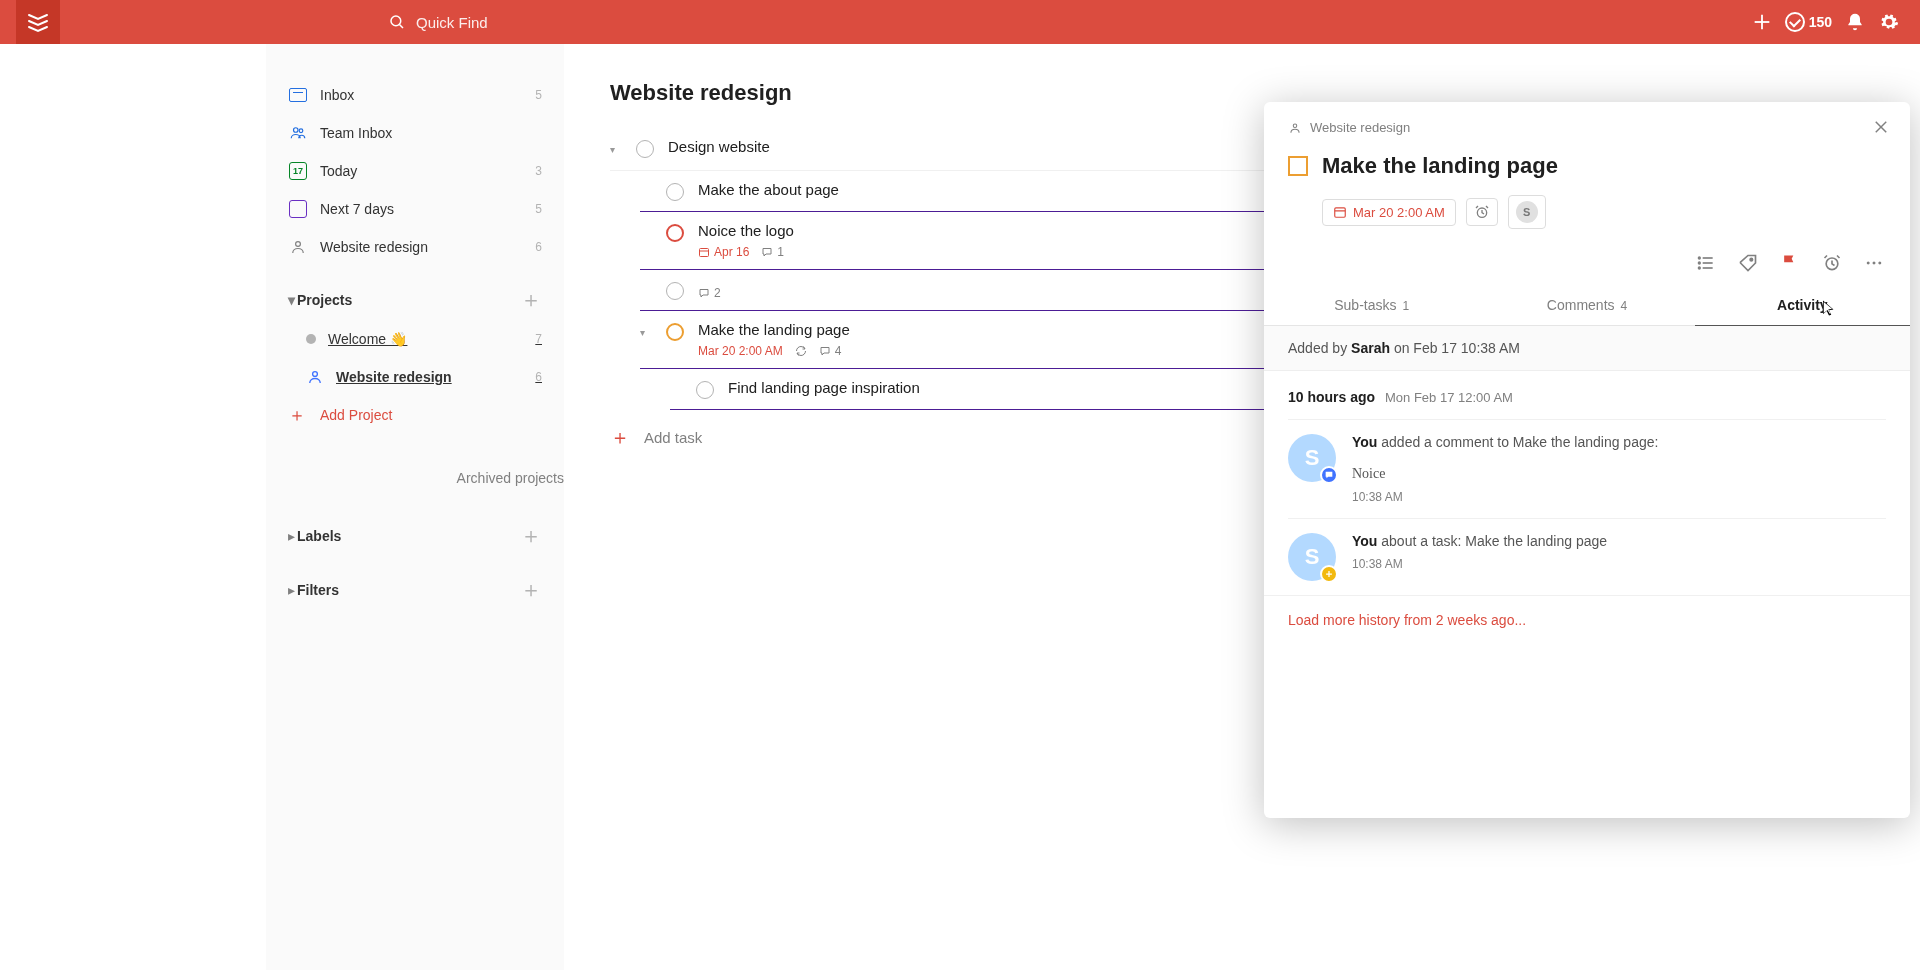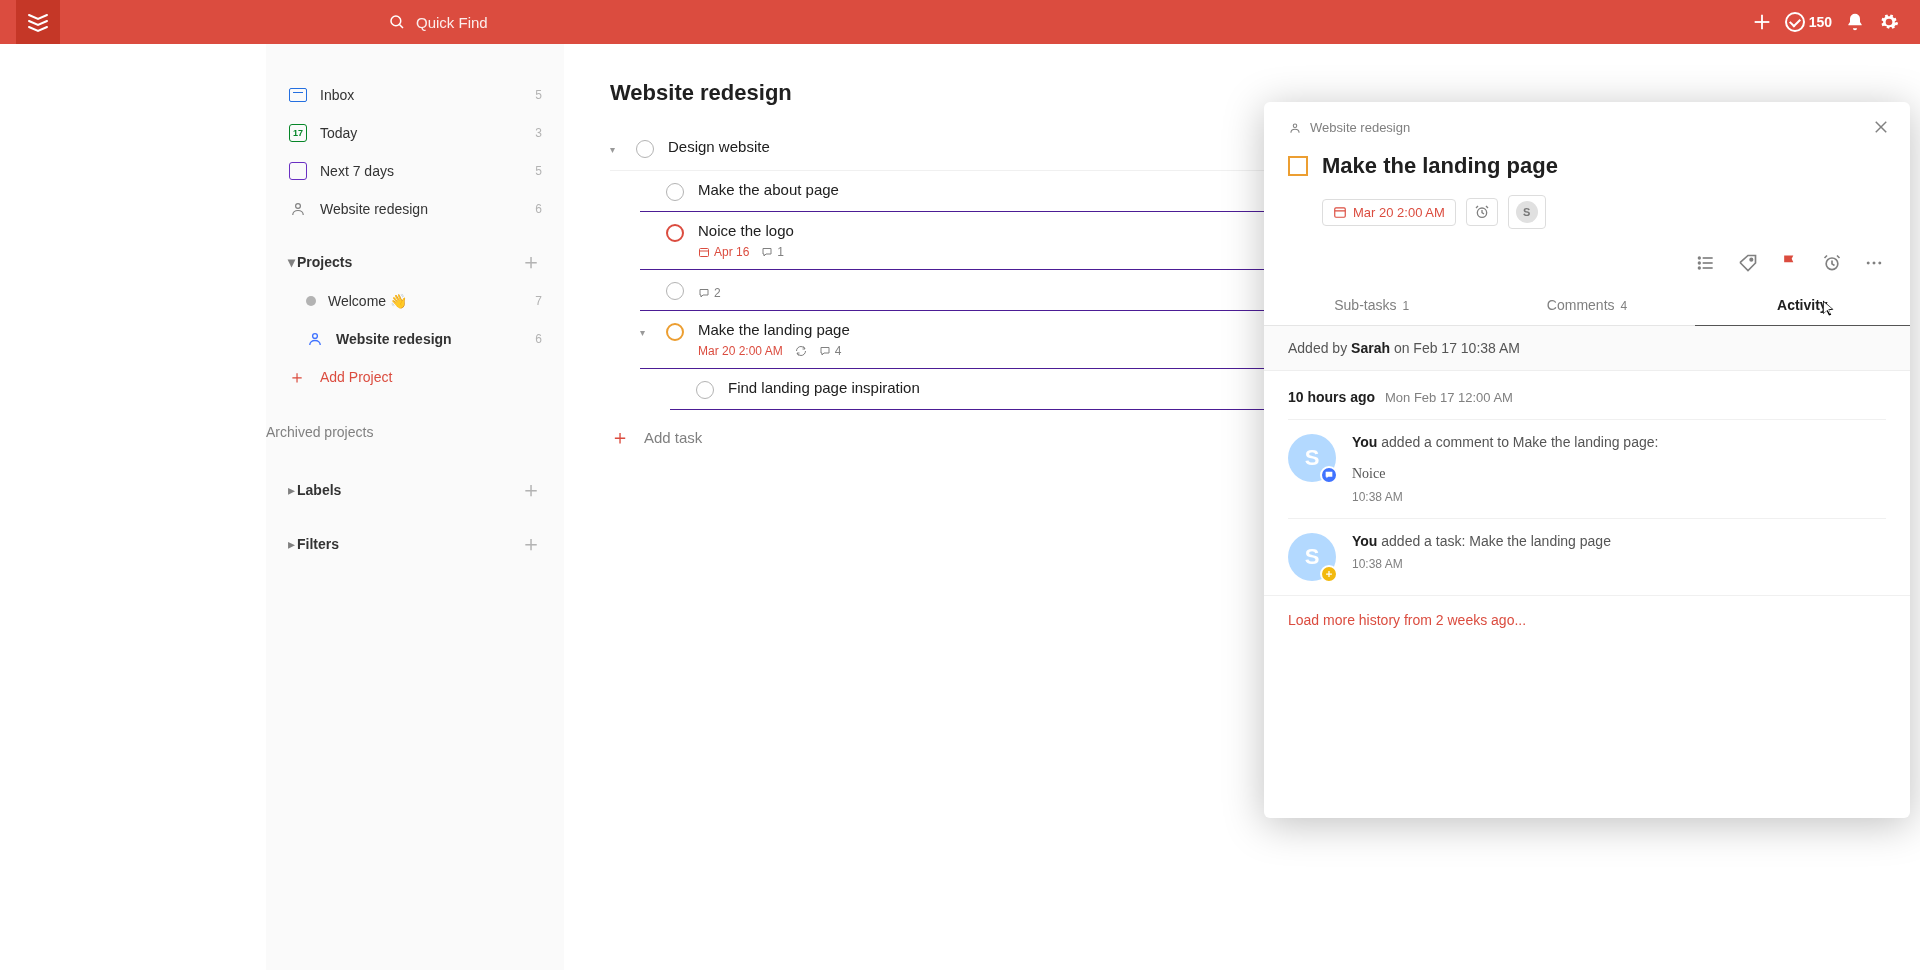--- a/index.html
+++ b/index.html
@@ -84,25 +84,25 @@
   }
   .sidebar li.active { font-weight:700; }
   .sidebar li .count { margin-left:auto; color: var(--text-faint); font-size:12px; font-weight:400; }
   .sidebar .section-header {
     display:flex; align-items:center; height:40px; padding:0 22px;
     font-weight:700; font-size:14px;
     margin-top: 14px;
   }
   .sidebar .section-header .chev { margin-right:2px; color: var(--text-light); }
   .sidebar .section-header .add { margin-left:auto; color: var(--text-faint); font-size:22px; font-weight:300; cursor:pointer;}
-  .sidebar .proj-item { padding-left: 40px; }
+  .sidebar .proj-item { padding-left: 40px; text-decoration: underline; }
   .sidebar .proj-item .dot { width:10px;height:10px;border-radius:50%; background:#b3b3b3; }
   .sidebar .proj-item.shared .user-ic { color:#4073ff; }
   .sidebar .add-project { color: var(--red); gap: 14px; }
-  .sidebar .archived { color: var(--text-light); justify-content:center; margin-top: 28px; font-size: 14px; }
+  .sidebar .archived { color: var(--text-light); justify-content:center; margin-top: 36px; font-size: 14px; text-align: right; }
   .sidebar .bottom-sections { margin-top: 30px; }
   .sidebar .bottom-sections .section-header { font-weight:400; font-size:14px; }
   .sidebar .bottom-sections .section-header .lbl { font-weight:700; }
 
   .sb-icon { width:20px; display:flex; justify-content:center; }
   .cal-box {
     width:18px;height:18px;border:1.5px solid var(--text-light);border-radius:3px;
     font-size:9px; display:flex;align-items:center;justify-content:center;color:var(--text-light);font-weight:700;
     position:relative;
   }
@@ -293,20 +293,30 @@
   <div class="sidebar">
     <ul>
       <li>
         <span class="sb-icon">
             <span class="tray-ic"></span>
           </span>
         <span>Inbox</span>
         <span class="count">5</span>
       </li>
       <li>
+        <span class="sb-icon group-ic">
+          <svg viewBox="0 0 24 24" stroke="#246fe0" stroke-width="1.6" fill="none">
+              <circle cx="9" cy="8" r="3"></circle>
+              <circle cx="16" cy="9" r="2.4"></circle>
+              <path d="M3 19c0-3 3-5 6-5s6 2 6 5M13 19c0-2 1.5-4 4-4s4 2 4 4"></path>
+            </svg>
+        </span>
+        <span>Team Inbox</span>
+      </li>
+      <li>
         <span class="sb-icon">
             <span class="cal-box green">17</span>
           </span>
         <span>Today</span>
         <span class="count">3</span>
       </li>
       <li>
         <span class="sb-icon">
             <span class="cal-box purple"></span>
           </span>
@@ -604,21 +614,21 @@
               <span>S</span>
               <span class="badge add">
                 <svg viewBox="0 0 24 24">
                     <path d="M12 5v14M5 12h14" stroke="#fff" stroke-width="3"></path>
                   </svg>
               </span>
             </div>
             <div class="act-body">
               <div>
                 <b>You</b>
-                <span>added a task:</span>
+                <span>about a task:</span>
                 <span>Make the landing page</span>
               </div>
               <div class="act-time">10:38 AM</div>
             </div>
           </div>
         </div>
 
         <div class="load-more">
           <span>Load more history from 2 weeks ago...</span>
         </div>

